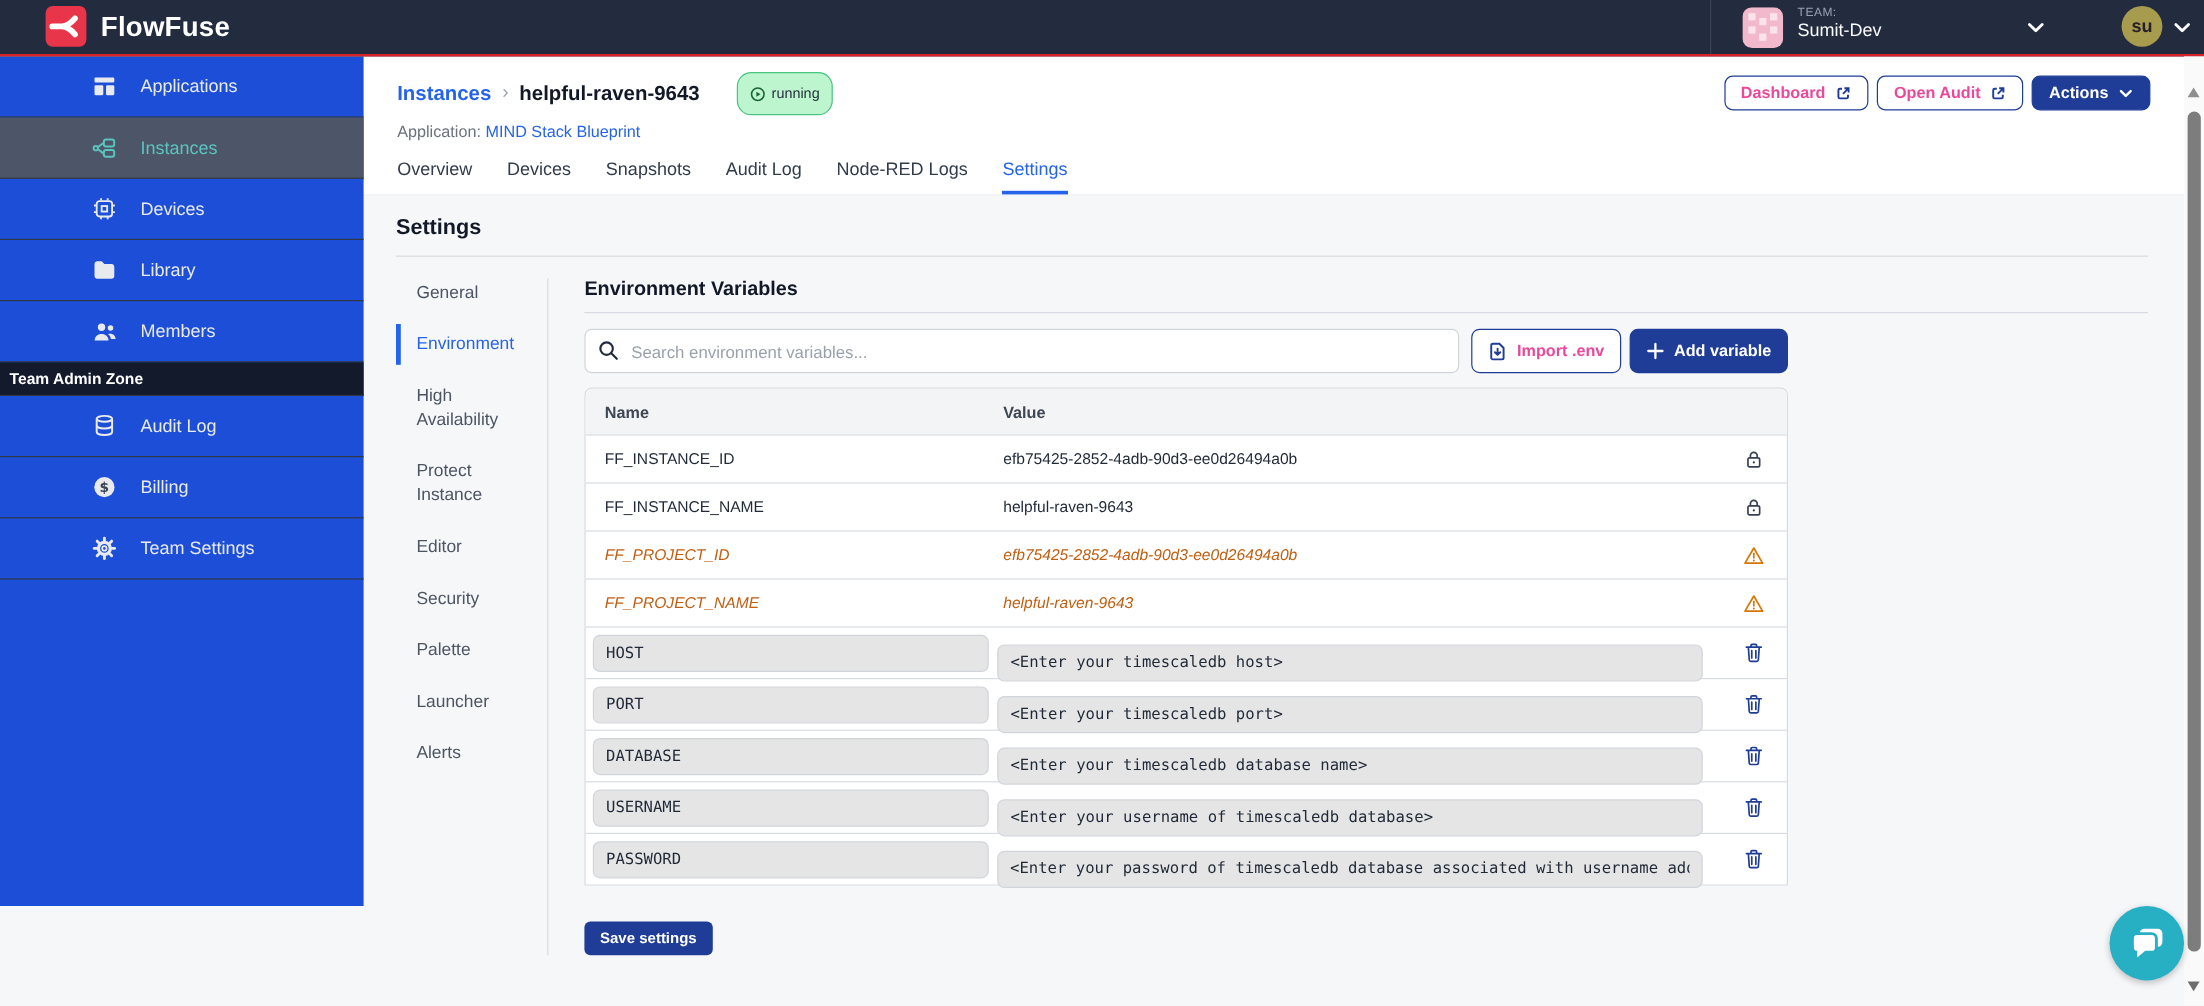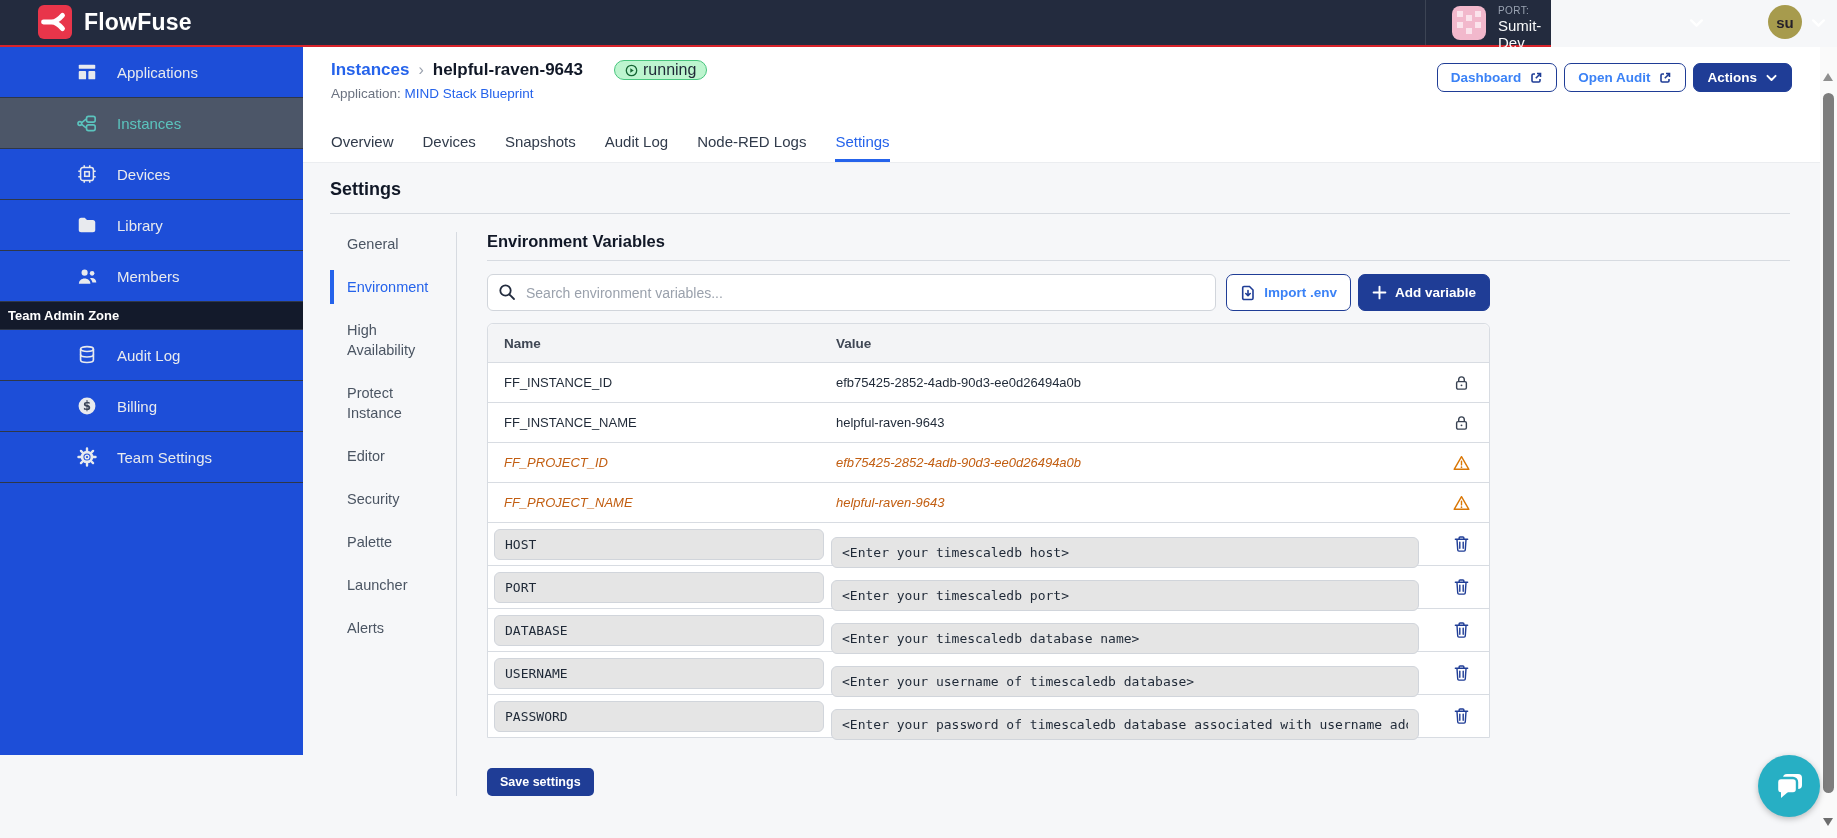--- a/index.html
+++ b/index.html
@@ -1,21 +1,21 @@
 <!DOCTYPE html>
 <html><head>
 <meta charset="utf-8">
 <style>
   * { margin:0; padding:0; box-sizing:border-box; }
   html,body { width:1837px; height:838px; overflow:hidden; background:#f6f7f9;
     font-family:"Liberation Sans","DejaVu Sans",sans-serif; color:#1f2937; }
   .mono { font-family:Liberation Sans, sans-serif; }
 
   
-  .topbar { position:absolute; left:0; top:0; width:1551px; height:47px;
+  .topbar { position:absolute; left:0; top:0; width:1837px; height:47px;
     background:#232b3e; border-bottom:2px solid #d8232a; z-index:30; }
   .brand { position:absolute; left:38px; top:5px; display:flex; align-items:center; gap:12px; }
   .logo-sq { width:34px; height:34px; border-radius:6px; background:#e8354a;
     display:flex; align-items:center; justify-content:center; }
   .brand-name { color:#fff; font-size:23px; font-weight:700; letter-spacing:.2px; }
   .tb-divider { position:absolute; left:1425px; top:0; width:1px; height:45px; background:#3c4454; }
   .team-avatar { position:absolute; left:1452px; top:6px; }
   .team-text { position:absolute; left:1498px; top:5px; line-height:1.15; }
   .team-label { font-size:10px; color:#9aa3b2; letter-spacing:.4px; }
   .team-name { font-size:15px; color:#f9fafb; }
@@ -36,29 +36,29 @@
     display:flex; align-items:center; padding-left:8px; border-bottom:1px solid #2f3747; }
 
   
   .page-header { position:absolute; left:303px; top:47px; width:1534px; height:116px;
     background:#fff; border-bottom:1px solid #ebedf0; z-index:10; }
   .crumb-row { display:flex; align-items:center; gap:9px; padding:13px 0 0 28px; }
   .crumb-link { color:#2563eb; font-size:17px; font-weight:600; text-decoration:none; cursor:pointer; }
   .crumb-sep { color:#9ca3af; font-size:16px; }
   .crumb-current { color:#111827; font-size:17px; font-weight:700; }
   .badge-running { margin-left:22px; display:inline-flex; align-items:center; gap:5px;
-    background:#bdf5cf; border:1px solid #48c57e; border-radius:12px; height:20px;
-    padding:0 10px; font-size:16px; color:#1f2937; }
+    background:#bdf5cf; border:1px solid #48c57e; border-radius:12px; height:36px;
+    padding:0 10px; font-size:12px; color:#1f2937; }
   .app-row { padding:6px 0 0 28px; font-size:13.5px; }
   .app-label { color:#6b7280; }
   .app-link { color:#2563eb; text-decoration:none; cursor:pointer; }
   .hdr-buttons { position:absolute; top:16px; right:45px; display:flex; gap:7px; }
   .btn { display:inline-flex; align-items:center; gap:8px; height:29px; border-radius:7px;
     font-size:13.5px; font-weight:700; padding:0 13px; cursor:pointer; white-space:nowrap; }
-  .btn-outline { background:#fff; border:1.5px solid #1f3d96; color:#3b82f6; }
+  .btn-outline { background:#fff; border:1.5px solid #1f3d96; color:#ec4899; }
   .btn-solid { background:#1f3d96; border:1.5px solid #1f3d96; color:#fff; }
   .tabs { position:absolute; left:28px; bottom:0; display:flex; gap:29px; }
   .tab { font-size:15px; color:#313b4b; padding-bottom:9px; border-bottom:3px solid transparent; cursor:pointer; }
   .tab.active { color:#2563eb; border-bottom-color:#2563eb; }
 
   
   .content { position:absolute; left:303px; top:163px; width:1517px; height:675px; padding:16px 30px 0 27px; }
   .h2 { font-size:18px; font-weight:600; color:#111827; }
   .hr { height:1px; background:#d7dbe1; margin-top:13px; }
   .settings-body { display:flex; margin-top:18px; }
@@ -133,21 +133,21 @@
           <rect x="5" y="5" width="6" height="6"></rect>
           <rect x="23" y="5" width="6" height="6"></rect>
       <rect x="14" y="9" width="6" height="6"></rect>
           <rect x="5" y="16" width="6" height="6"></rect>
       <rect x="23" y="16" width="6" height="6"></rect>
           <rect x="14" y="22" width="6" height="6"></rect>
         </g>
       </svg>
   </div>
   <div class="team-text">
-    <div class="team-label">PORT:</div>
+    <div class="team-label">TEAM:</div>
     <div class="team-name">Sumit-Dev</div>
   </div>
   <span class="tb-chev1">
     <svg width="17" height="17" viewBox="0 0 16 16">
         <polyline points="3,6 8,11 13,6" fill="none" stroke="#fff" stroke-width="2.2" stroke-linecap="round" stroke-linejoin="round"></polyline>
       </svg>
   </span>
   <div class="user-avatar">su</div>
   <span class="tb-chev2">
     <svg width="17" height="17" viewBox="0 0 16 16">

